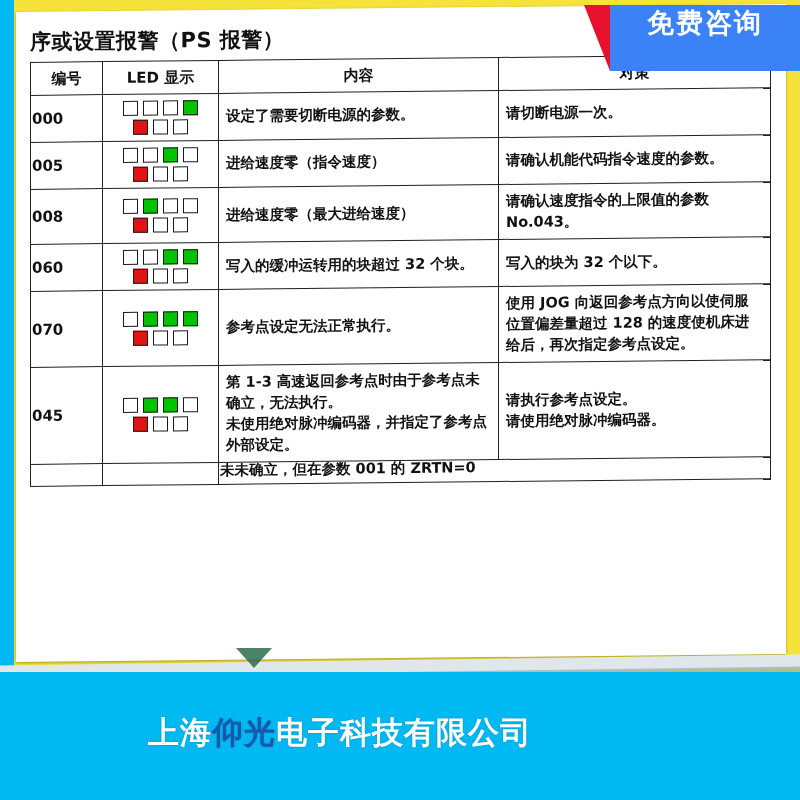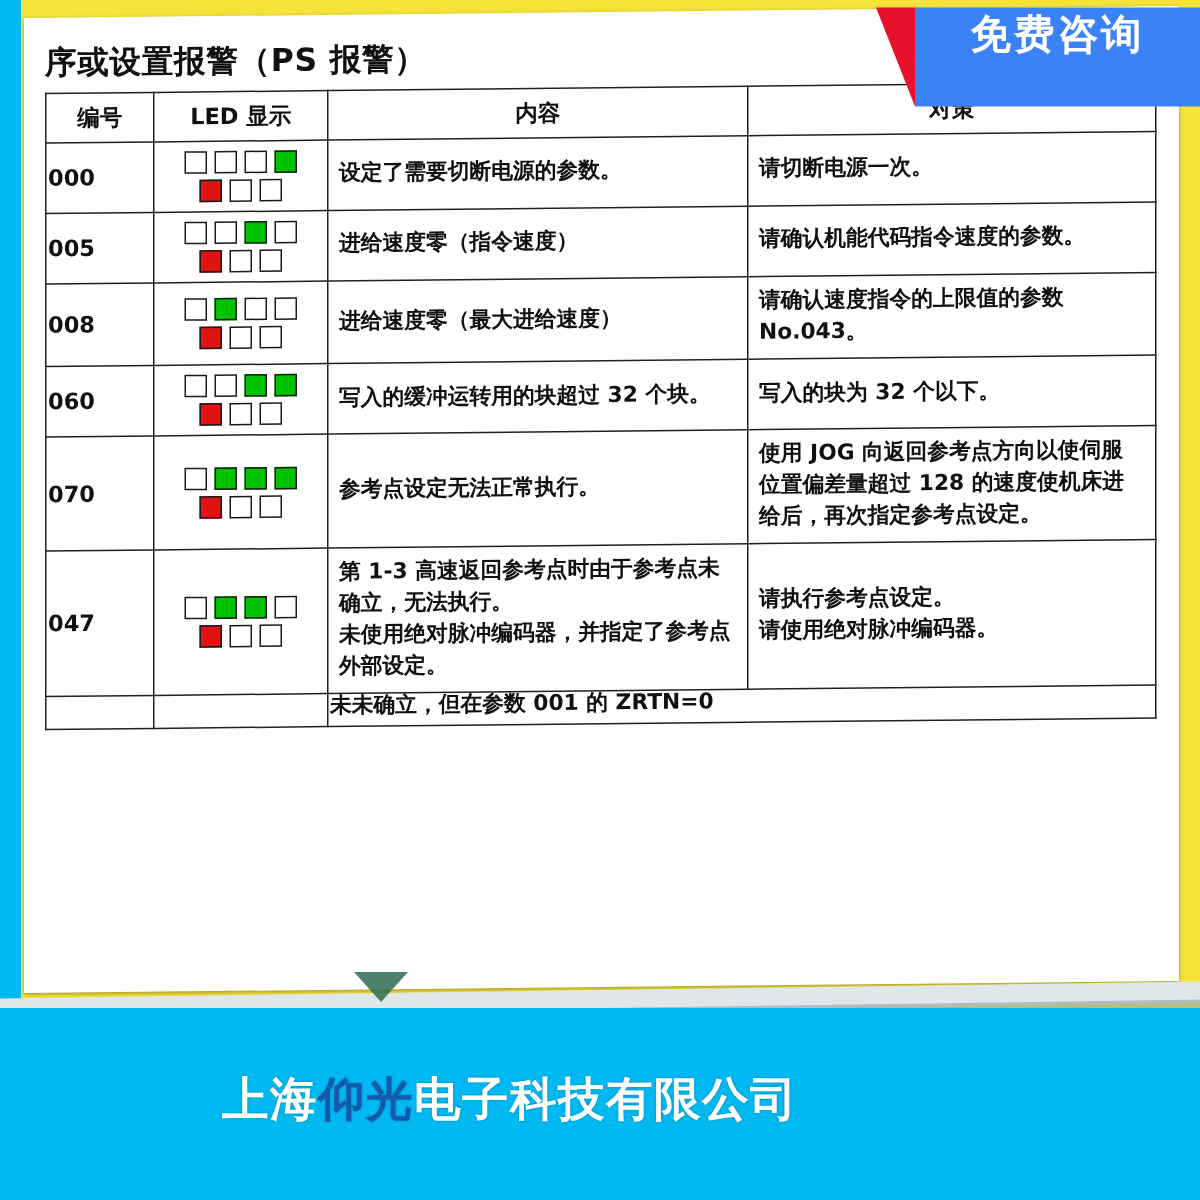--- a/index.html
+++ b/index.html
@@ -243,21 +243,21 @@
                   <div class="cell r"></div>
                   <div class="cell off"></div>
                   <div class="cell off"></div>
                 </div>
               </div>
             </td>
             <td class="desc">参考点设定无法正常执行。</td>
             <td class="act">使用 JOG 向返回参考点方向以使伺服位置偏差量超过 128 的速度使机床进给后，再次指定参考点设定。</td>
           </tr>
           <tr>
-            <td class="no">047</td>
+            <td class="no">045</td>
             <td class="led">
               <div class="ledgrid">
                 <div class="ledrow">
                   <div class="cell off"></div>
                   <div class="cell g"></div>
                   <div class="cell g"></div>
                   <div class="cell off"></div>
                 </div>
                 <div class="ledrow">
                   <div class="cell r"></div>

